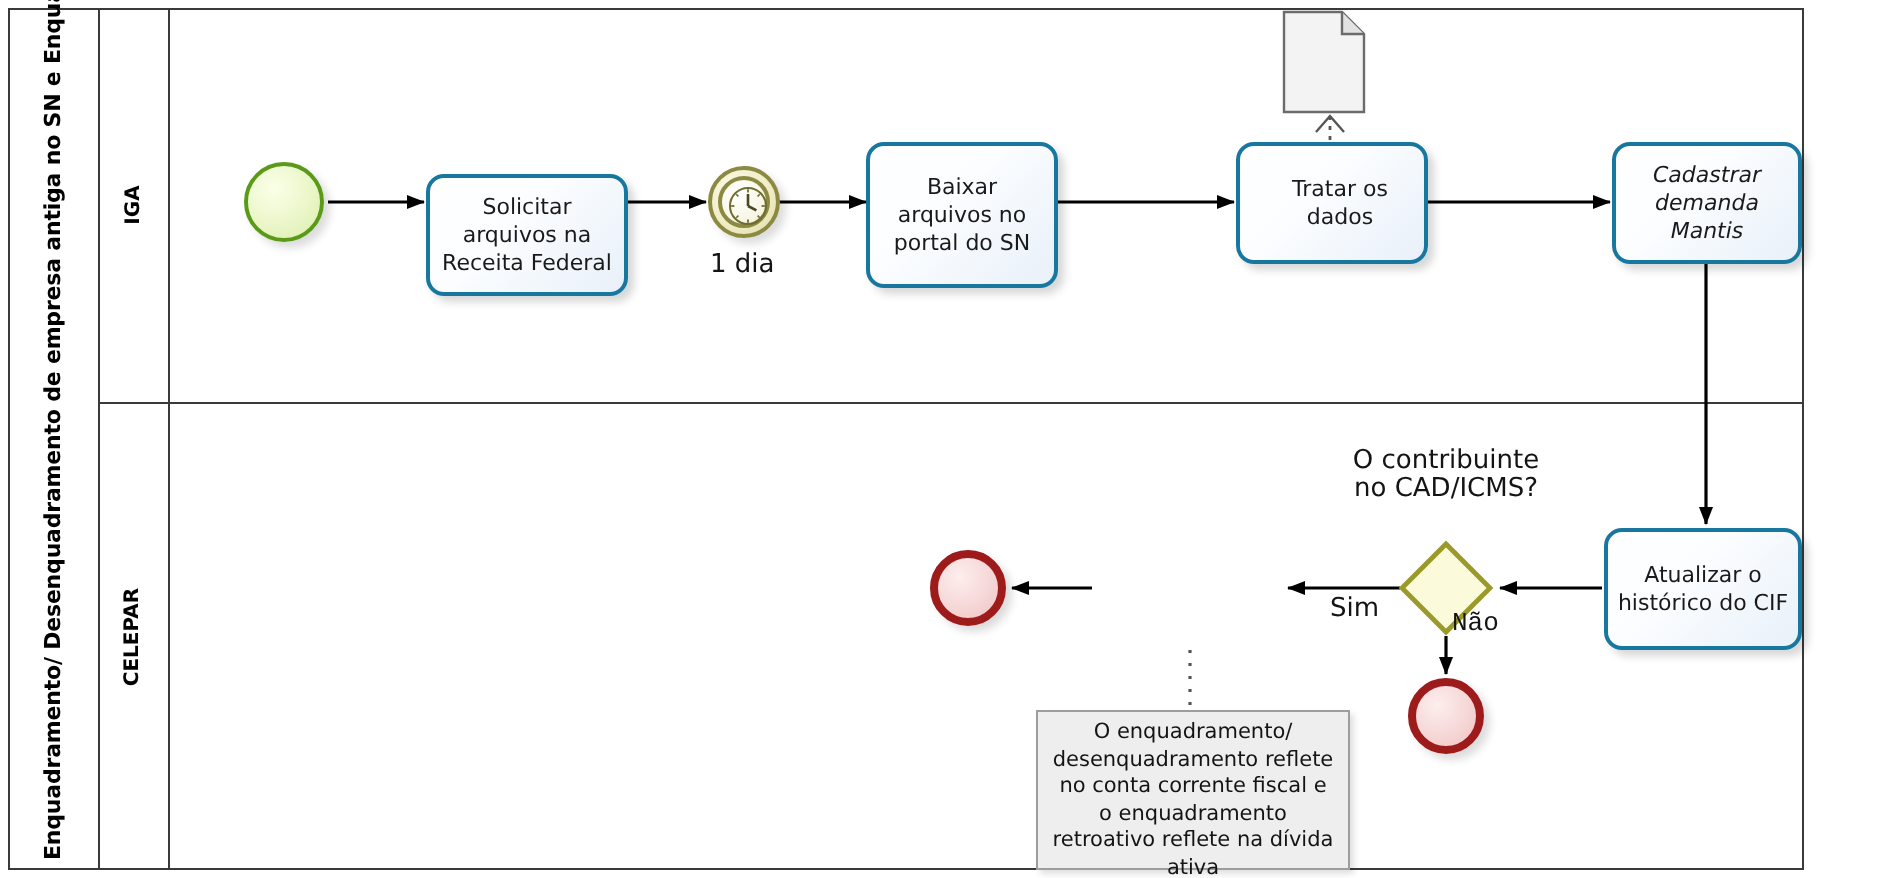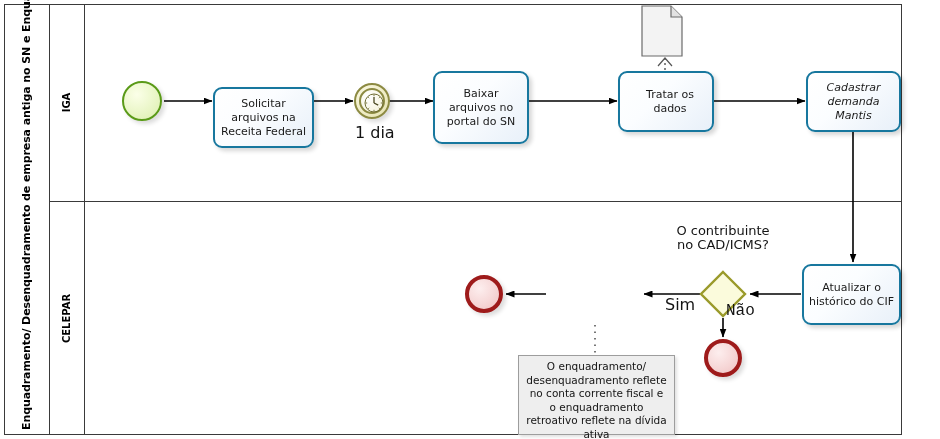--- a/index.html
+++ b/index.html
@@ -149,21 +149,21 @@
     text-align: center;
     padding: 4px 6px;
     display: flex;
     align-items: flex-start;
     justify-content: center;
   }
 
   
   .flow-label {
     position: absolute;
-    font-size: 16px;
+    font-size: 13px;
     color: #141414;
     line-height: 13px;
     white-space: nowrap;
   }
   .gw-question {
     position: absolute;
     font-size: 13px;
     color: #141414;
     line-height: 13.5px;
     text-align: center;

